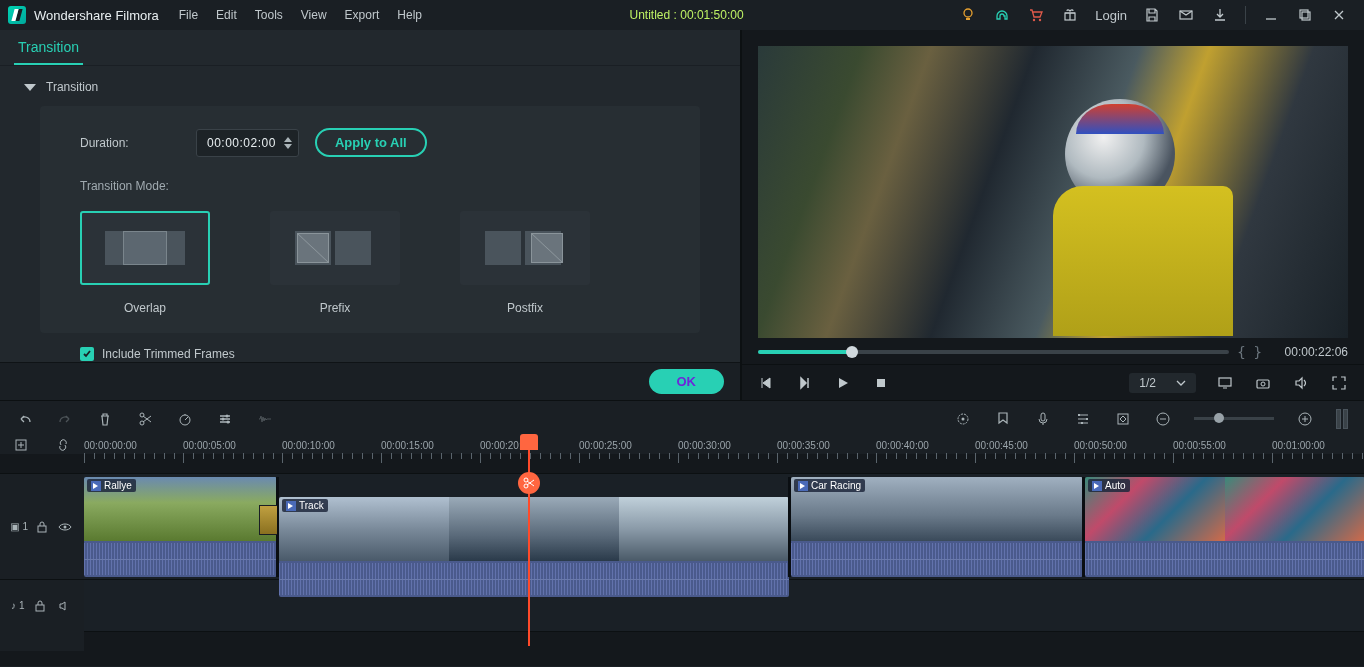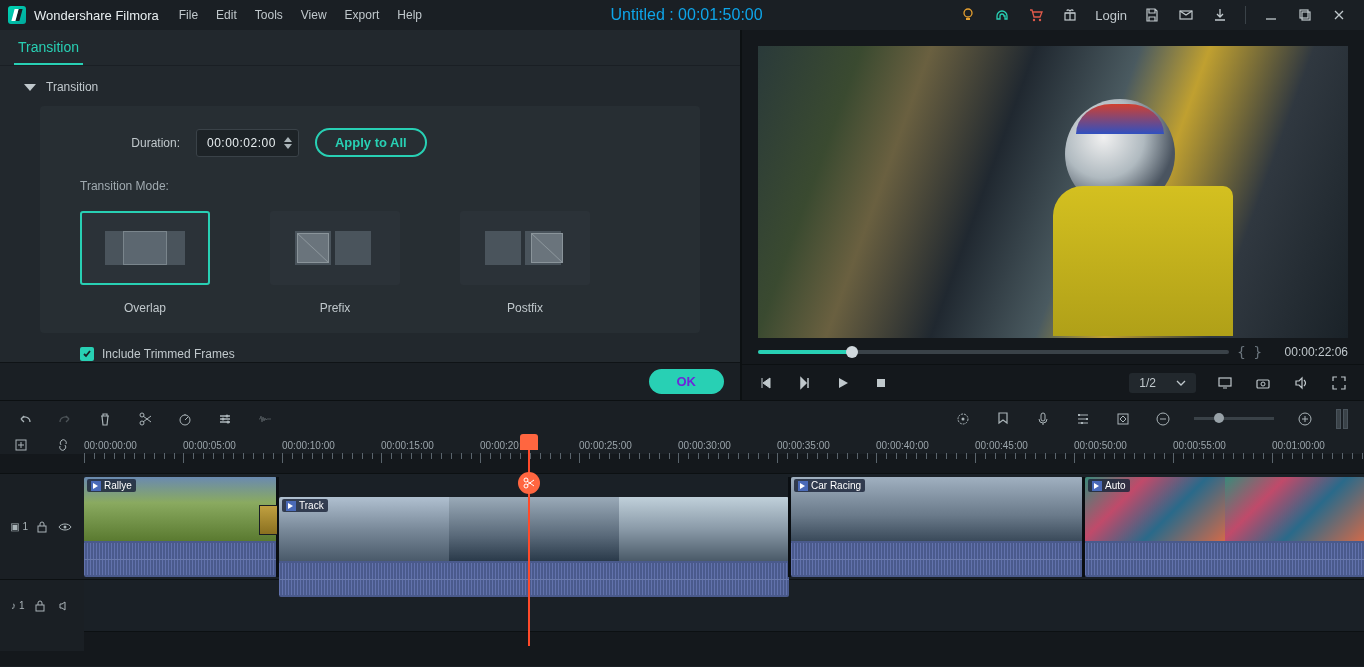--- a/index.html
+++ b/index.html
@@ -3,34 +3,34 @@
 <meta charset="utf-8">
 <style>
 * { box-sizing: border-box; margin: 0; padding: 0; font-family: "Segoe UI", Arial, sans-serif; }
 body { width: 1364px; height: 667px; background: #1a1f24; color: #c0c8cc; overflow: hidden; font-size: 12px; }
 .titlebar { height: 30px; background: #1a1f24; display: flex; align-items: center; padding: 0 8px; }
 .logo { width: 18px; height: 18px; background: linear-gradient(135deg, #00d4b4, #00a89c); border-radius: 3px; margin-right: 8px; position: relative; }
 .logo::after { content:""; position:absolute; left:5px; top:3px; width:4px; height:12px; background:#fff; transform: skewX(-15deg); box-shadow: 4px 0 0 #1a1f24; }
 .app-name { font-size: 13px; color: #e8eef0; margin-right: 20px; }
 .menu { display: flex; gap: 18px; }
 .menu span { color: #c0c8cc; cursor: pointer; font-size: 12px; }
-.title-center { flex: 1; text-align: center; color: #0ea5e9; font-size: 16px; }
+.title-center { flex: 1; text-align: center; color: #bef264; font-size: 12px; }
 .title-icons { display: flex; align-items: center; gap: 16px; padding: 0 8px; }
 .ti { width: 18px; height: 18px; display: flex; align-items: center; justify-content: center; cursor: pointer; }
 svg { display: block; }
 
 .main { display: flex; height: 370px; }
 .panel-left { width: 740px; background: #22282d; display: flex; flex-direction: column; }
 .tab-row { height: 36px; display: flex; align-items: flex-end; padding: 0 14px; border-bottom: 1px solid #1a1f24; }
 .tab { color: #28d0b4; font-size: 14px; padding: 8px 4px; border-bottom: 2px solid #28d0b4; }
 .section-header { display: flex; align-items: center; gap: 10px; padding: 14px 24px 8px 24px; }
 .triangle { width: 0; height: 0; border-left: 6px solid transparent; border-right: 6px solid transparent; border-top: 7px solid #c0c8cc; }
 .inner-panel { margin: 4px 40px 4px 40px; background: #272e33; border-radius: 4px; padding: 22px 40px 18px 40px; }
 .duration-row { display: flex; align-items: center; gap: 16px; margin-bottom: 22px; }
-.dur-label { width: 100px; text-align: right; color: #c0c8cc; }
+.dur-label { width: 100px; color: #c0c8cc; }
 .dur-input { display: flex; align-items: center; background: #1d2327; border: 1px solid #3a4248; border-radius: 3px; height: 28px; padding: 0 6px 0 10px; gap: 8px; }
 .dur-value { color: #e8eef0; font-size: 12px; letter-spacing: .5px; }
 .spinner { display: flex; flex-direction: column; gap: 0; }
 .spinner div { width: 0; height: 0; border-left: 4px solid transparent; border-right: 4px solid transparent; cursor: pointer; }
 .spinner .up { border-bottom: 5px solid #aab4b8; margin-bottom: 2px; }
 .spinner .down { border-top: 5px solid #aab4b8; }
 .apply-all { border: 2px solid #28d0b4; background: transparent; color: #28d0b4; font-weight: 600; padding: 5px 18px; border-radius: 18px; font-size: 13px; cursor: pointer; }
 .mode-label { color: #a0aab0; margin-bottom: 18px; }
 .modes { display: flex; gap: 60px; }
 .mode { display: flex; flex-direction: column; align-items: center; gap: 16px; cursor: pointer; }

